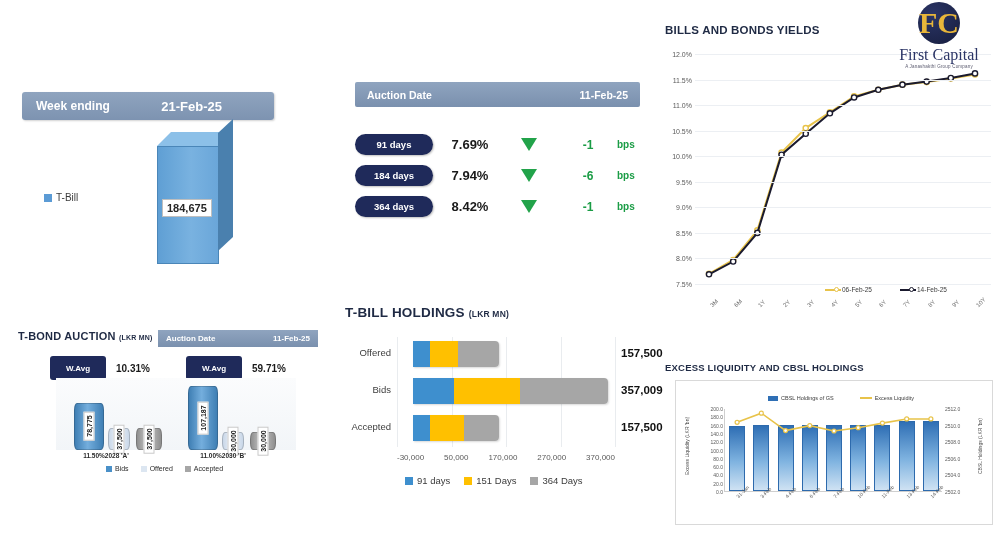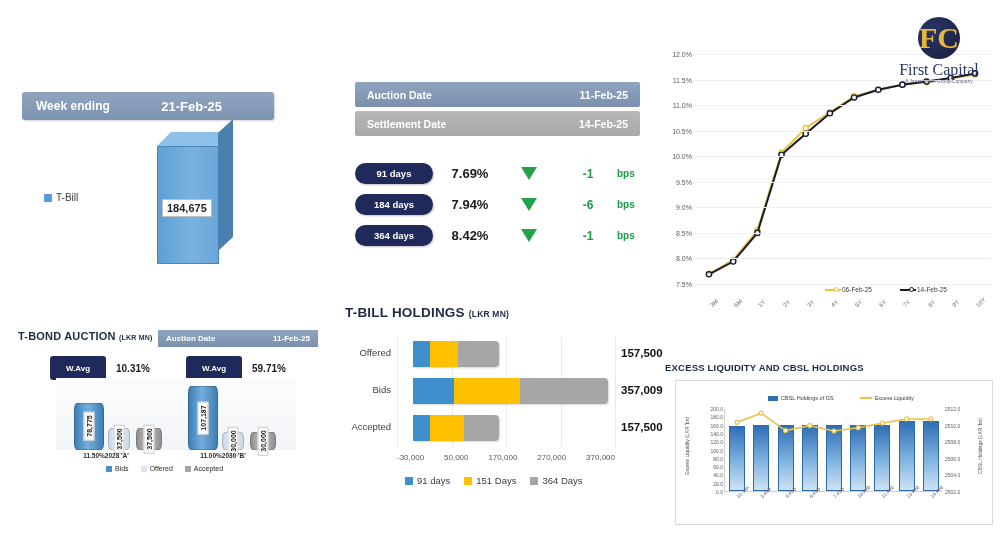--- a/index.html
+++ b/index.html
@@ -216,21 +216,21 @@
     position: absolute; top: 86px; font-size: 5px; color: #5a5a5a;
     transform: rotate(-45deg); transform-origin: left top; white-space: nowrap;
   }
   .liq-legend {
     position: absolute; left: 92px; top: 14px; display: flex; gap: 26px;
     font-size: 5.5px; color: #3b3b3b;
   }
   .liq-legend .it { display: flex; align-items: center; gap: 3px; }
 
   
-  #logo { right: 8px; top: 2px; width: 106px; text-align: center; margin-top: 15px; }
+  #logo { right: 8px; top: 2px; width: 106px; text-align: center; }
   .logo-mark {
     width: 42px; height: 42px; border-radius: 50%;
     background: radial-gradient(circle at 35% 30%, #2b3566, #161d3d);
     margin: 0 auto; position: relative;
     display: flex; align-items: center; justify-content: center;
   }
   .logo-mark .fc {
     font-family: "Liberation Serif", serif;
     font-size: 30px; font-weight: bold; color: #e8b63a; line-height: 1;
   }
@@ -260,24 +260,20 @@
         <div class="dlabel">184,675</div>
       </div>
     </div>
   </div>
 </div>
 
 <div class="panel" id="auction">
   <div class="row-bar blue">
     <span class="lbl">Auction Date</span>
     <span>11-Feb-25</span>
-  </div>
-  <div class="row-bar gray">
-    <span class="lbl">Settlement Date</span>
-    <span>14-Feb-25</span>
   </div>
 
   <div class="rate-rows">
     <div class="rate-row">
       <span class="pill">91 days</span>
       <span class="rate-val">7.69%</span>
       <span class="arrow-dn"></span>
       <span class="bps-val">-1</span>
       <span class="bps-unit">bps</span>
     </div>
@@ -292,20 +288,21 @@
       <span class="pill">364 days</span>
       <span class="rate-val">8.42%</span>
       <span class="arrow-dn"></span>
       <span class="bps-val">-1</span>
       <span class="bps-unit">bps</span>
     </div>
   </div>
 </div>
 
 <div class="panel" id="yields">
+  <div class="sec-title">BILLS AND BONDS YIELDS</div>
   <div class="yplot" id="yplot">
     <svg id="ysvg" width="296" height="230" style="position:absolute;left:0;top:0;">
         <polyline points="14,219.77777777777777 38.18181818181819,205.9777777777778 62.36363636363637,176.3333333333333 86.54545454545455,98.64444444444445 110.72727272727273,74.11111111111109 134.9090909090909,58.26666666666668 159.0909090909091,42.42222222222222 183.27272727272728,35.77777777777774 207.45454545454547,30.666666666666657 231.63636363636365,28.111111111111143 255.8181818181818,24.53333333333336 280,20.444444444444485" fill="none" stroke="#e8c34a" stroke-width="2"></polyline>
         <circle cx="14" cy="219.77777777777777" r="2.6" fill="#fff" stroke="#e8c34a" stroke-width="1.4"></circle>
         <circle cx="38.18181818181819" cy="205.9777777777778" r="2.6" fill="#fff" stroke="#e8c34a" stroke-width="1.4"></circle>
         <circle cx="62.36363636363637" cy="176.3333333333333" r="2.6" fill="#fff" stroke="#e8c34a" stroke-width="1.4"></circle>
         <circle cx="86.54545454545455" cy="98.64444444444445" r="2.6" fill="#fff" stroke="#e8c34a" stroke-width="1.4"></circle>
         <circle cx="110.72727272727273" cy="74.11111111111109" r="2.6" fill="#fff" stroke="#e8c34a" stroke-width="1.4"></circle>
         <circle cx="134.9090909090909" cy="58.26666666666668" r="2.6" fill="#fff" stroke="#e8c34a" stroke-width="1.4"></circle>
         <circle cx="159.0909090909091" cy="42.42222222222222" r="2.6" fill="#fff" stroke="#e8c34a" stroke-width="1.4"></circle>

